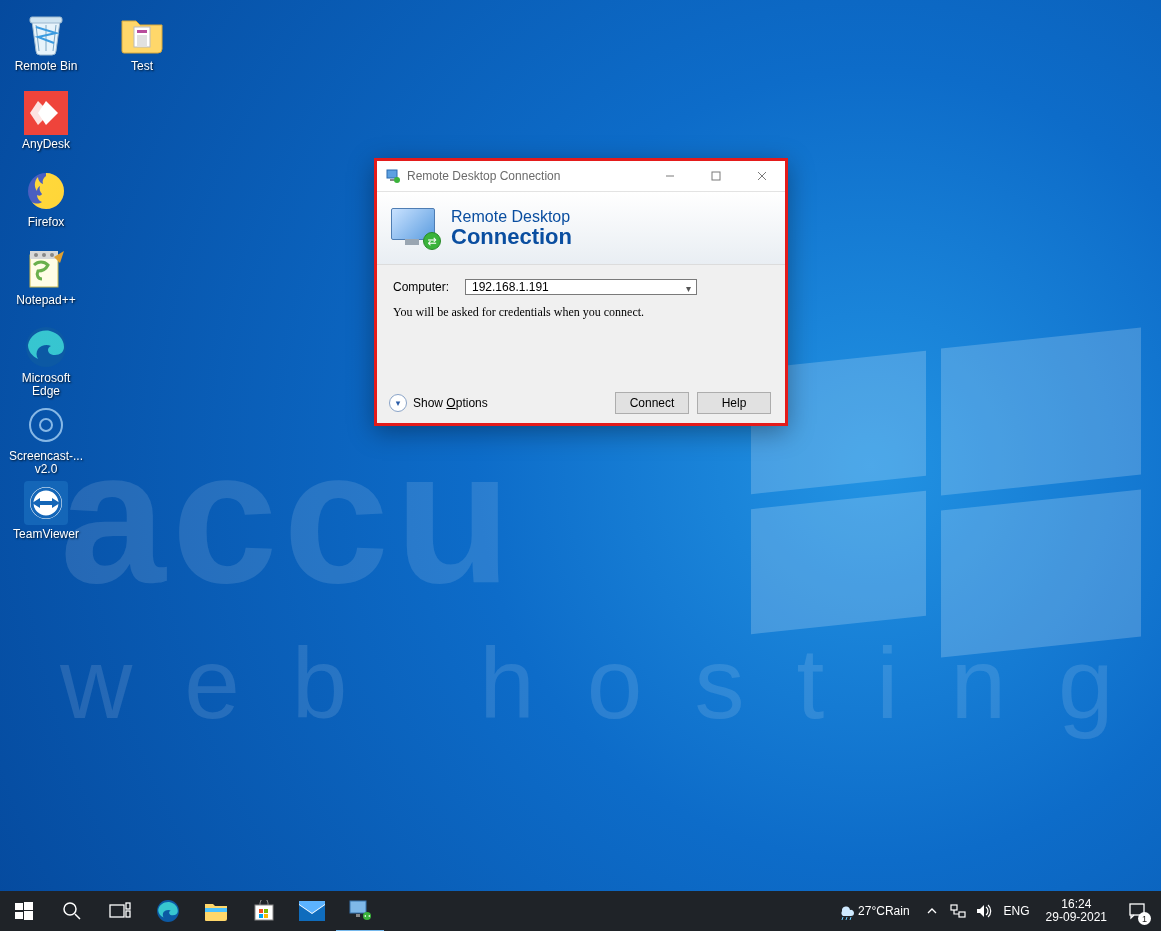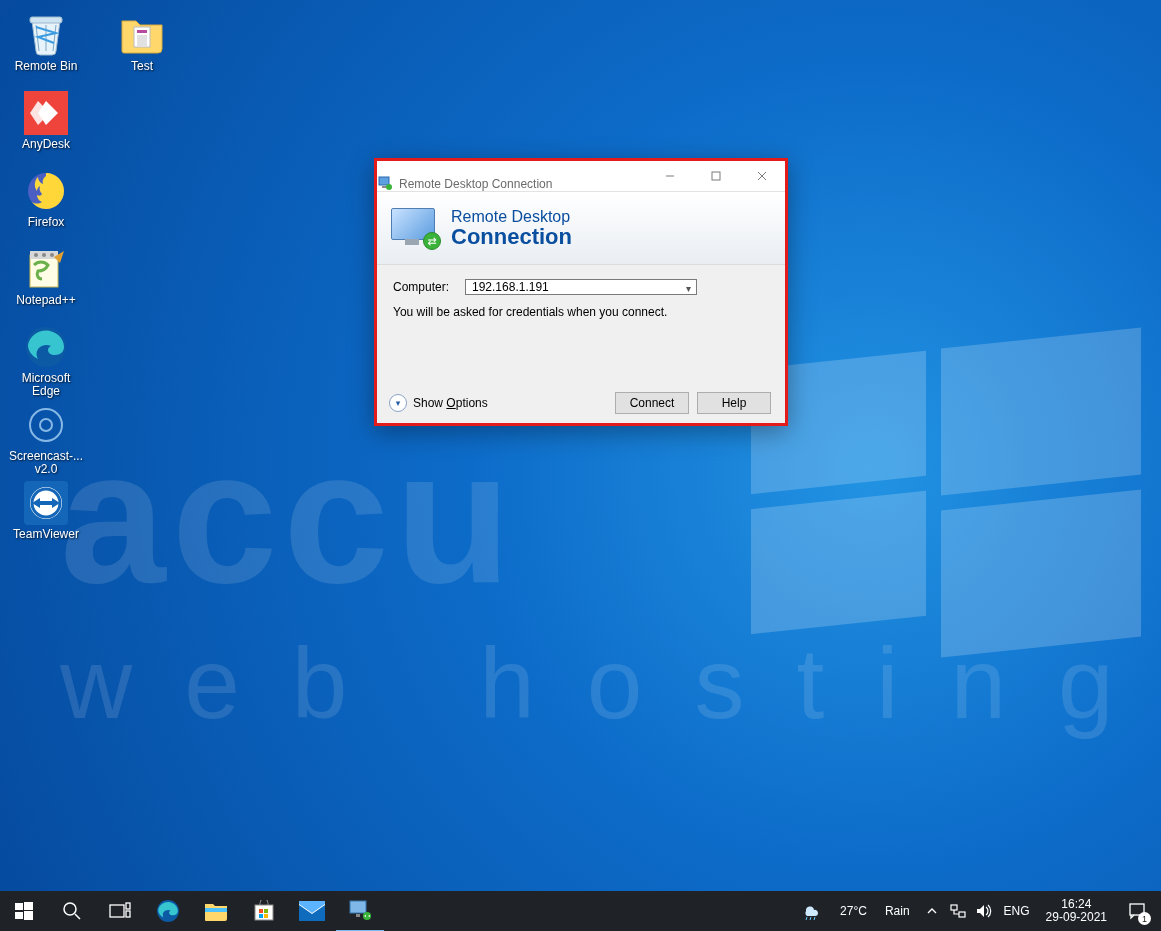--- a/index.html
+++ b/index.html
@@ -17,51 +17,51 @@
   .winlogo .br{left:190px;top:170px;width:200px;height:147px;transform:skewY(-6deg);}
   
   .icons{position:absolute;left:8px;top:12px;display:flex;flex-direction:column;gap:0;}
   .dicon{width:76px;height:78px;display:flex;flex-direction:column;align-items:center;justify-content:flex-start;cursor:pointer;}
   .dicon .img{width:46px;height:46px;display:flex;align-items:center;justify-content:center;}
   .dicon .lbl{color:#fff;text-align:center;font-size:12px;text-shadow:1px 1px 2px rgba(0,0,0,.8);line-height:13px;margin-top:2px;}
   .dicon.second{position:absolute;left:104px;top:12px;}
   
   .rdc-wrap{position:absolute;left:374px;top:158px;width:408px;height:262px;border:3px solid #e41b1b;background:#f0f0f0;box-shadow:0 6px 24px rgba(0,0,0,.35);}
   .rdc-window{width:100%;height:100%;display:flex;flex-direction:column;background:#ffffff;}
-  .titlebar{height:30px;background:#ffffff;display:flex;align-items:flex-end;padding-left:0;color:#6b6b6b;font-size:12px;}
+  .titlebar{height:30px;background:#ffffff;display:flex;align-items:center;padding-left:8px;color:#6b6b6b;font-size:12px;}
   .titlebar .ticon{width:16px;height:16px;margin-right:6px;display:flex;align-items:center;justify-content:center;}
   .titlebar .spacer{flex:1;}
   .titlebar .wbtn{width:46px;height:30px;display:flex;align-items:center;justify-content:center;color:#7a7a7a;}
   .banner{height:72px;background:linear-gradient(#ffffff,#e9eef3);border-top:1px solid #e3e3e3;border-bottom:1px solid #dcdcdc;display:flex;align-items:center;padding-left:14px;gap:12px;}
   .banner .bicon{width:48px;height:40px;position:relative;}
   .banner .bicon .mon{position:absolute;left:0;top:0;width:42px;height:30px;background:linear-gradient(135deg,#c9e2ff,#5c9de0);border:1px solid #4e7db3;border-radius:2px;}
   .banner .bicon .stand{position:absolute;left:14px;top:31px;width:14px;height:6px;background:#9aa6b2;}
   .banner .bicon .badge{position:absolute;right:-2px;bottom:-2px;width:16px;height:16px;border-radius:50%;background:#3bb33b;border:1px solid #2a8a2a;display:flex;align-items:center;justify-content:center;color:#fff;font-size:11px;}
   .banner .btext .l1{color:#0a4ea0;font-size:16px;font-weight:400;}
   .banner .btext .l2{color:#0a4ea0;font-size:22px;font-weight:700;line-height:22px;}
   .body{flex:1;background:#f0f0f0;padding:14px 16px 0 16px;position:relative;}
   .row{display:flex;align-items:center;margin-bottom:10px;}
   .row .k{width:72px;}
   .combo{flex:0 0 232px;position:relative;}
   .combo input{width:100%;height:16px;padding:2px 22px 2px 6px;border:1px solid #7a7a7a;font-family:inherit;font-size:12px;box-sizing:border-box;}
   .combo .chev{position:absolute;right:6px;top:4px;color:#555;font-size:10px;}
-  .hint{margin-top:4px;}
+  .hint{margin-top:4px;font-family:Liberation Serif, serif;}
   .footer{position:absolute;left:0;right:0;bottom:0;height:40px;display:flex;align-items:center;padding:0 14px 0 12px;gap:8px;}
   .expand{display:flex;align-items:center;gap:6px;cursor:pointer;}
   .expand .circ{width:16px;height:16px;border:1px solid #8aa4c8;border-radius:50%;display:flex;align-items:center;justify-content:center;color:#2a5ca8;font-size:9px;background:#fff;}
   .expand u{text-decoration:underline;}
   .footer .sp{flex:1;}
   .wbutton{min-width:74px;height:22px;border:1px solid #adadad;background:#e1e1e1;font-family:inherit;font-size:12px;cursor:pointer;}
   
   .taskbar{position:absolute;left:0;right:0;bottom:0;height:40px;background:#1f2328;display:flex;align-items:center;color:#fff;}
   .tb-btn{width:48px;height:40px;display:flex;align-items:center;justify-content:center;cursor:pointer;}
   .tb-sep{flex:1;}
   .tray{display:flex;align-items:center;height:40px;gap:2px;padding-right:4px;}
   .tray .ti{width:24px;height:40px;display:flex;align-items:center;justify-content:center;cursor:pointer;}
-  .tray .weather{display:flex;align-items:center;gap:18px;padding:0 8px;cursor:pointer;font-size:12px;}
+  .tray .weather{display:flex;align-items:center;gap:0;padding:0 8px;cursor:pointer;font-size:12px;}
   .tray .lang{font-size:12px;padding:0 6px;cursor:pointer;}
   .tray .clock{font-size:12px;text-align:center;line-height:13px;padding:0 8px;cursor:pointer;}
   .tray .notif{width:40px;height:40px;display:flex;align-items:center;justify-content:center;cursor:pointer;position:relative;}
   .tray .notif .badge{position:absolute;right:6px;bottom:6px;width:13px;height:13px;background:#fff;color:#222;border-radius:50%;font-size:9px;display:flex;align-items:center;justify-content:center;}
   svg{display:block;}
   .tb-running{border-bottom:2px solid #76b9ed;}
 </style>
 </head>
 <body>
 

